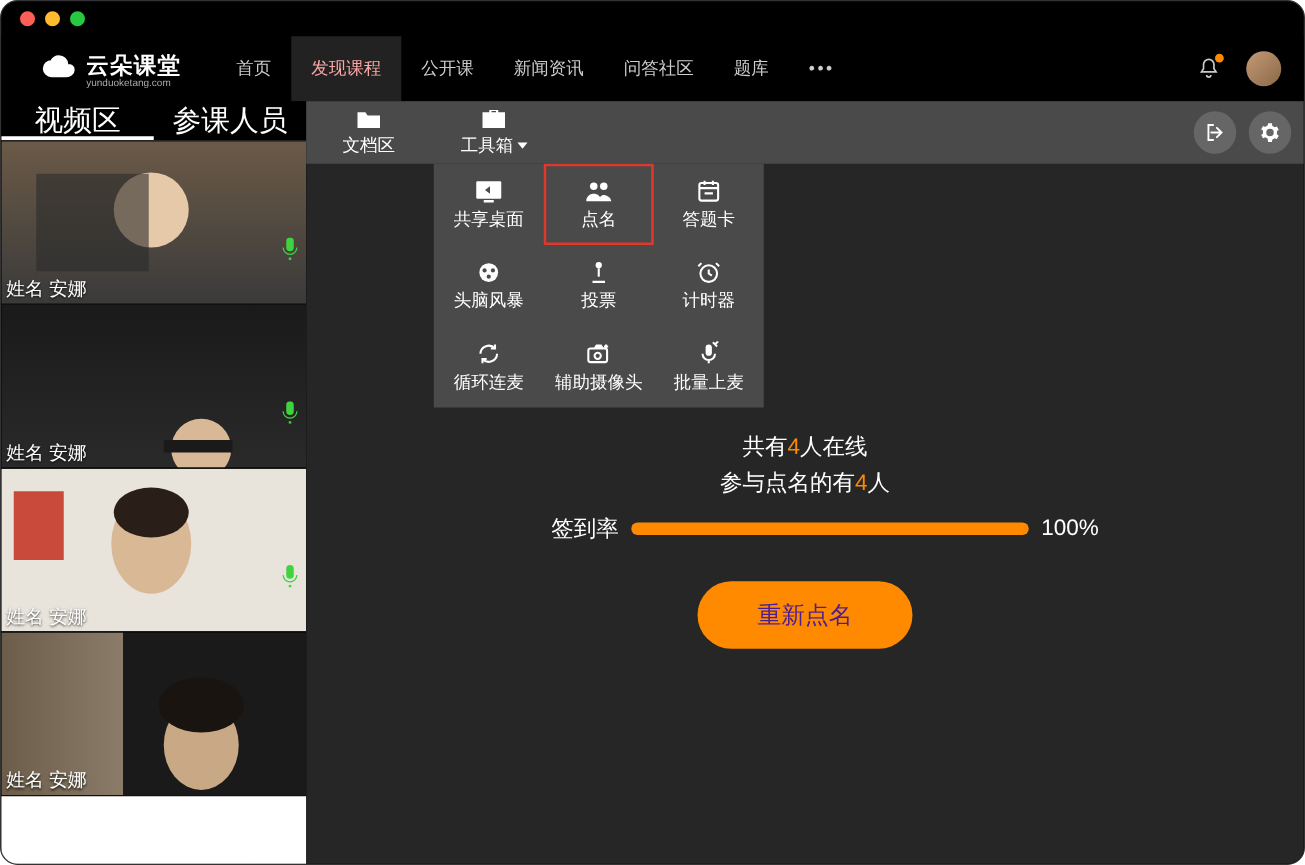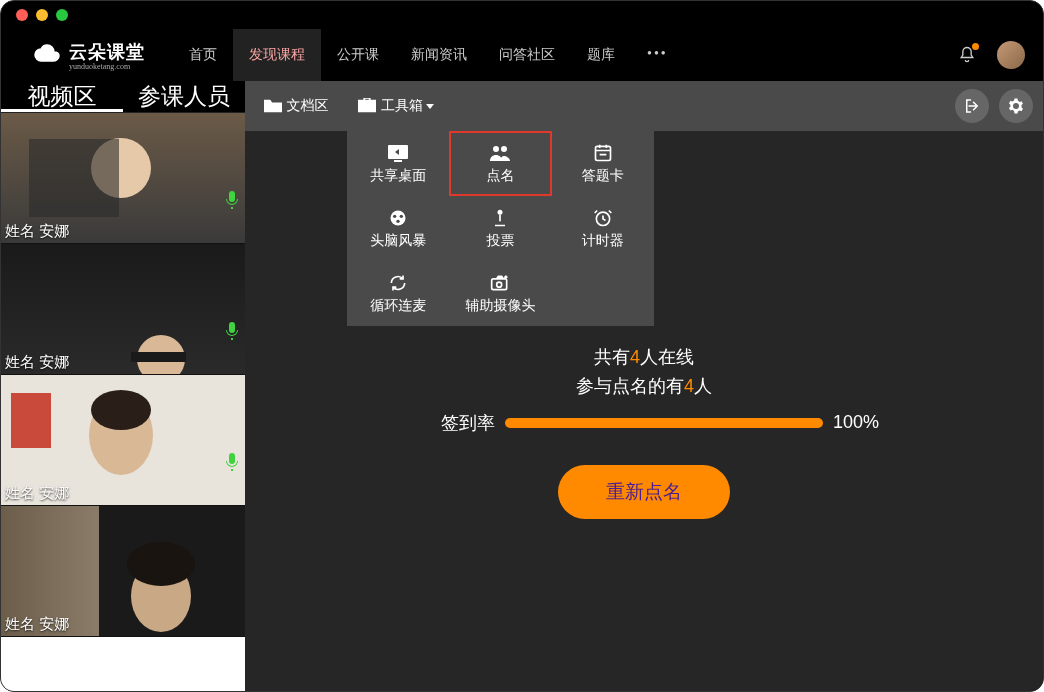--- a/index.html
+++ b/index.html
@@ -32,21 +32,20 @@
     .traffic-green { background: #28c840; }
 
     .topnav {
       height: 52px;
       background: #000;
       display: flex;
       align-items: center;
       padding: 0 18px 0 30px;
       color: #ccc;
       font-size: 14px;
-      font-family: Liberation Serif, serif;
     }
     .logo {
       display: flex;
       align-items: center;
       gap: 6px;
       margin-right: 28px;
       color: #fff;
     }
     .logo svg { width: 32px; height: 26px; }
     .logo-text { font-size: 18px; font-weight: 600; letter-spacing: 1px; }
@@ -130,21 +129,21 @@
       position: relative;
     }
     .toolbar-row {
       display: flex;
       height: 50px;
       background: #4a4a4a;
     }
     .toolbar-tab {
       width: 100px;
       display: flex;
-      flex-direction: row;
+      flex-direction: column;
       align-items: center;
       justify-content: center;
       color: #fff;
       font-size: 14px;
       cursor: pointer;
       gap: 3px;
       text-align: center;
     }
     .toolbar-tab svg { width: 22px; height: 18px; }
     .toolbar-label { display: flex; align-items: center; gap: 3px; }
@@ -161,21 +160,21 @@
       margin: 8px 10px 8px 0;
       cursor: pointer;
     }
     .round-btn svg { width: 18px; height: 18px; fill: #fff; }
 
     
     .toolbox-popover {
       position: absolute;
       left: 102px;
       top: 50px;
-      width: 307px;
+      width: 264px;
       background: #4a4a4a;
       display: grid;
       grid-template-columns: repeat(3, 1fr);
       z-index: 10;
     }
     .tool-item {
       height: 65px;
       display: flex;
       flex-direction: column;
       align-items: center;
@@ -415,20 +414,27 @@
           <span>循环连麦</span>
         </div>
         <div class="tool-item">
           <svg viewBox="0 0 24 24">
               <rect x="2" y="7" width="18" height="13" rx="2" fill="none" stroke="#fff" stroke-width="2"></rect>
               <circle cx="11" cy="14" r="3" fill="none" stroke="#fff" stroke-width="2"></circle>
               <path d="M8 7l2-3h4l2 3M19 3v4M17 5h4" stroke="#fff" stroke-width="2"></path>
             </svg>
           <span>辅助摄像头</span>
         </div>
+        <div class="tool-item">
+          <svg viewBox="0 0 24 24">
+              <rect x="9" y="3" width="6" height="11" rx="3" fill="#fff"></rect>
+              <path d="M6 12a6 6 0 0 0 12 0M12 18v3M18 3l3-3M18 3l-2-2M18 3l2 2" stroke="#fff" stroke-width="2" fill="none"></path>
+            </svg>
+          <span>批量上麦</span>
+        </div>
       </div>
 
       <div class="stats-area">
         <div class="stat-line">
           <span>共有</span><span class="stat-num">4</span><span>人在线</span>
         </div>
         <div class="stat-line">
           <span>参与点名的有</span><span class="stat-num">4</span><span>人</span>
         </div>
         <div class="progress-row">

